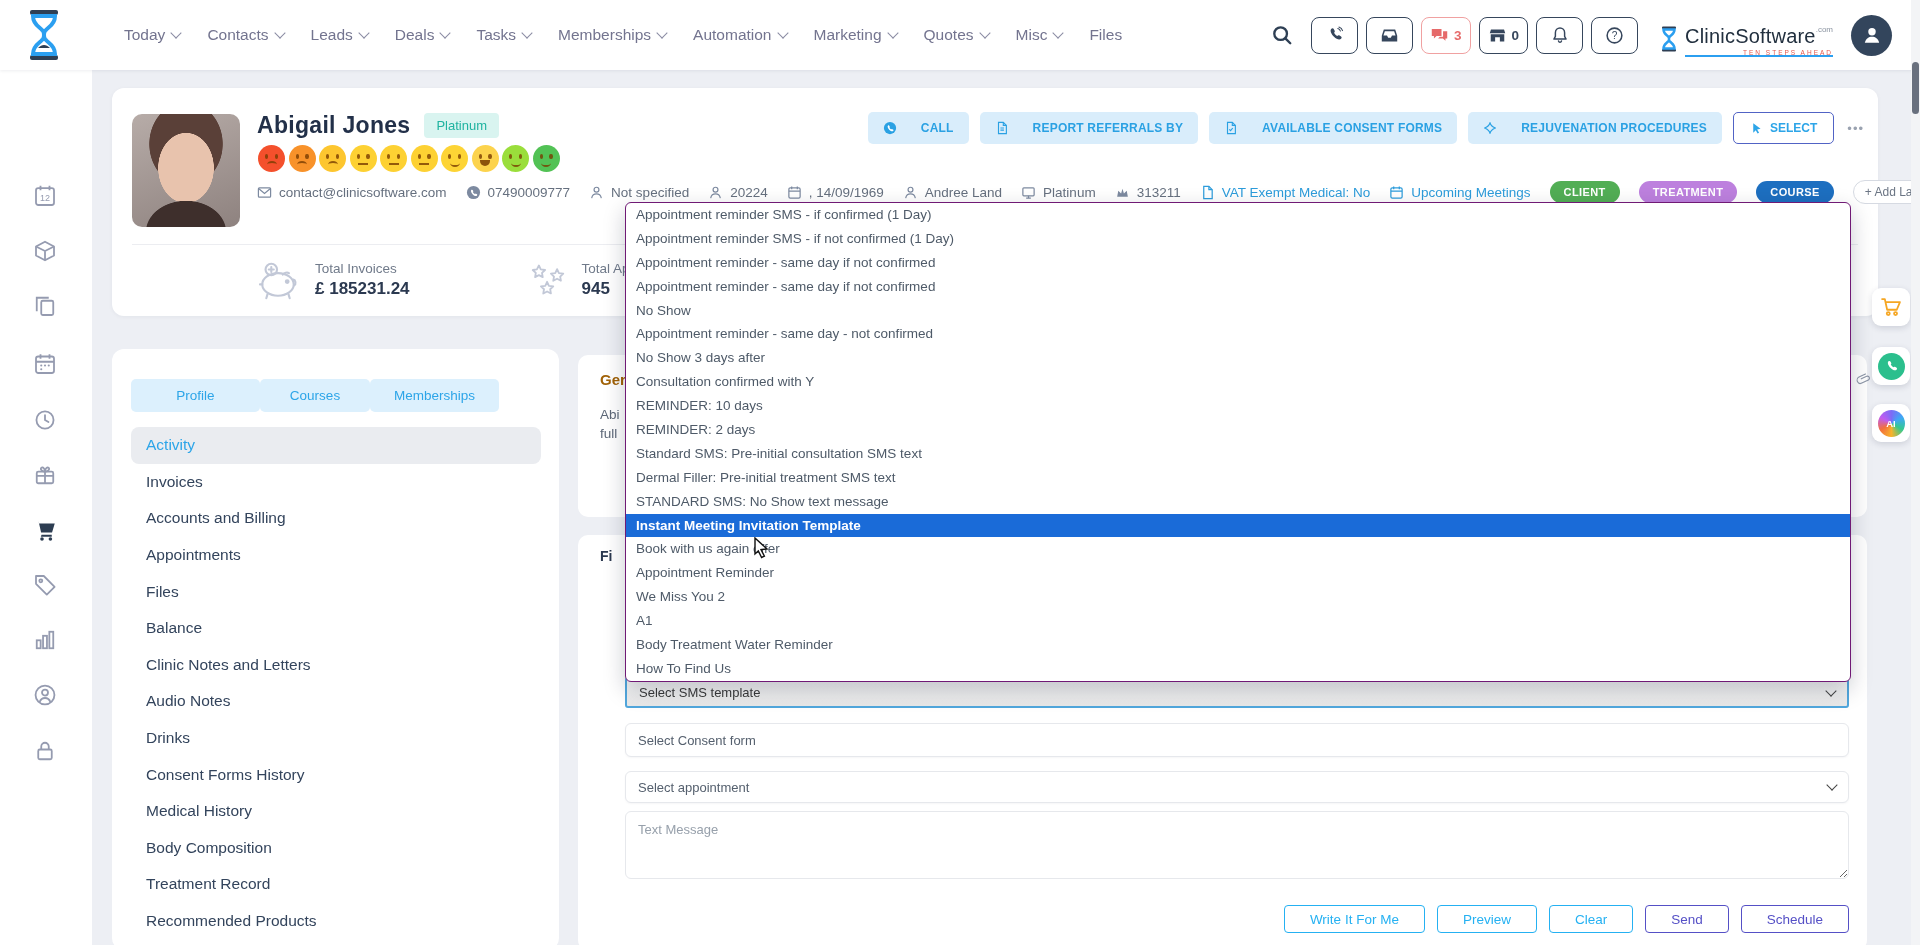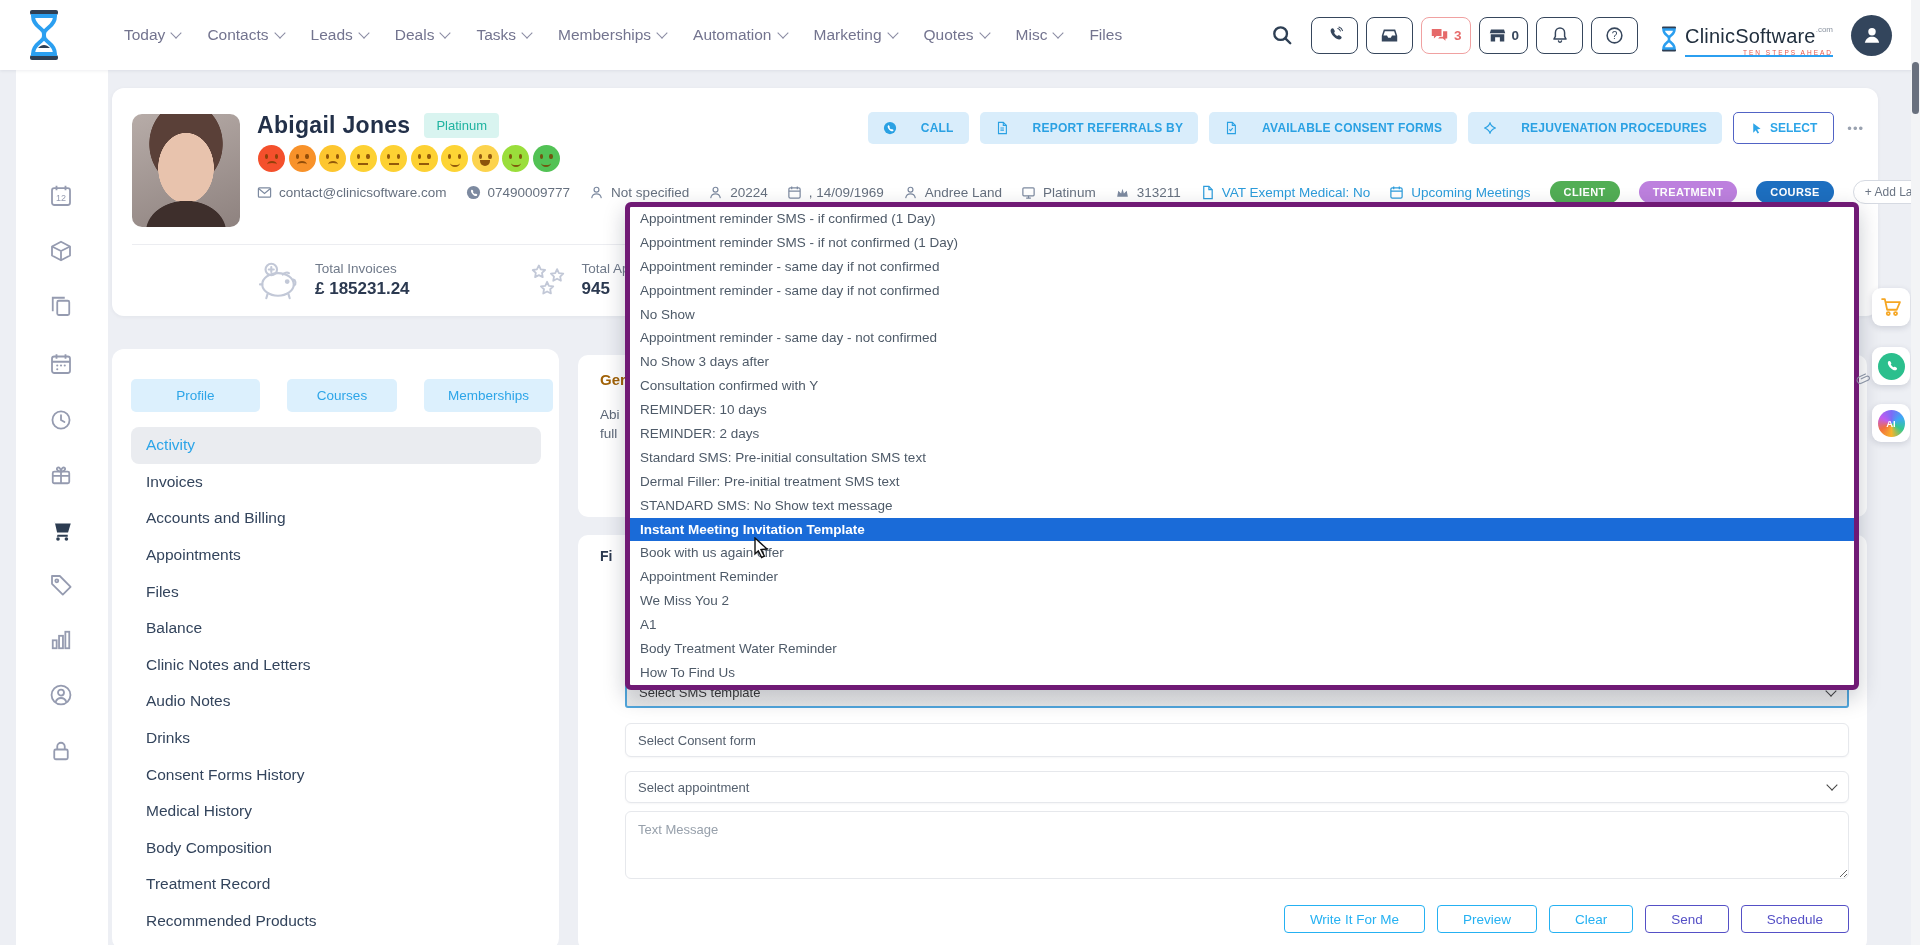--- a/index.html
+++ b/index.html
@@ -23,21 +23,21 @@
   .iconbtn.red{border-color:#f0a1a1;color:#e66a6a;}
   .iconbtn .cnt{font-size:13.5px;font-weight:bold;}
   #brand{display:flex;align-items:flex-start;gap:5px;margin:12px 10px 0 12px;}
   #brand-text{position:relative;padding-bottom:7px;border-bottom:2px solid #2b9ff0;}
   #brand-name{font-size:20px;color:#22303f;letter-spacing:.2px;}
   #brand-tld{font-size:8px;color:#8b94a1;vertical-align:top;}
   #brand-tag{position:absolute;right:0;bottom:-1px;font-size:6.5px;letter-spacing:2px;color:#e2574c;white-space:nowrap;}
   #avatar{width:41px;height:41px;border-radius:50%;background:#33455c;display:flex;align-items:center;justify-content:center;cursor:pointer;}
 
   
-  #rail{left:16px;top:70px;width:92px;height:875px;background:#fff;z-index:5;}
+  #rail{left:0;top:70px;width:92px;height:875px;background:#fff;z-index:5;}
   .rail-btn{position:absolute;left:33px;width:26px;height:26px;color:#959bb0;cursor:pointer;}
   .rail-btn.dark{color:#2d3d52;}
 
   
   #card{left:112px;top:88px;width:1766px;height:228px;background:#fff;border-radius:12px;box-shadow:0 1px 4px rgba(20,30,60,.05);z-index:6;}
   #client-photo{left:20px;top:26px;width:108px;height:113px;border-radius:10px;overflow:hidden;
      background:radial-gradient(90px 70px at 54px 118px,#3e2f2c 0 44%,transparent 45%),
                 radial-gradient(46px 58px at 54px 54px,#e8c3ad 0 60%,transparent 61%),
                 radial-gradient(70px 80px at 54px 30px,#5a4038 0 52%,transparent 53%),
                 linear-gradient(160deg,#b7aca8,#8e827f);}
@@ -67,21 +67,21 @@
   #more-btn{color:#9aa2b0;font-size:13px;letter-spacing:1px;cursor:pointer;margin-left:2px;}
   #card-divider{left:20px;top:156px;width:1726px;height:1px;background:#ecedf1;}
   #totals{left:143px;top:172px;display:flex;gap:118px;}
   .total{display:flex;align-items:center;gap:14px;}
   .total .icn{color:#c2c8d7;}
   .t-label{font-size:13.5px;color:#707a8a;margin-bottom:3px;}
   .t-value{font-size:17px;font-weight:bold;color:#2b3950;}
 
   
   #sidepanel{left:112px;top:349px;width:447px;height:601px;background:#fff;border-radius:12px;z-index:6;}
-  #tabs{position:absolute;left:19px;top:30px;display:flex;gap:27px;}
+  #tabs{position:absolute;left:19px;top:30px;display:flex;gap:0;}
   .tab{background:#dcf0fd;color:#2da5e8;border:none;border-radius:5px;padding:9px 0;width:129px;
        font-size:13.5px;font-family:inherit;cursor:pointer;}
   .tab:nth-child(2){width:110px;}
   #menu{position:absolute;left:19px;top:78px;width:410px;}
   .menu-item{height:36.6px;display:flex;align-items:center;padding-left:15px;font-size:15.5px;color:#33445c;cursor:pointer;border-radius:8px;}
   .menu-item.active{background:#eaecf0;color:#2da5e8;}
 
   
   #panelA{left:578px;top:355px;width:1289px;height:162px;background:#fff;border-radius:10px;z-index:6;}
   #panelA-title{position:absolute;left:22px;top:16px;font-size:15px;font-weight:bold;color:#a16207;}
@@ -100,21 +100,21 @@
   .selchev{width:7px;height:7px;border-right:1.8px solid #444;border-bottom:1.8px solid #444;transform:rotate(45deg);margin-top:-4px;}
   #message-box{left:625px;top:811px;width:1224px;height:68px;box-sizing:border-box;border:1px solid #e6e8ec;border-radius:6px;
       padding:10px 12px;font-size:13px;font-family:inherit;color:#3a4654;resize:both;z-index:8;position:absolute;}
   #message-box::placeholder{color:#97a0ab;}
   #form-buttons{left:625px;top:905px;width:1224px;display:flex;justify-content:flex-end;gap:12px;z-index:8;}
   .fbtn{height:28px;padding:0 25px;border-radius:4px;background:#fff;font-size:13.5px;font-family:inherit;cursor:pointer;}
   .fbtn.cyan{color:#25b1f2;border:1px solid #25b1f2;}
   .fbtn.indigo{color:#5550c6;border:1px solid #5550c6;}
 
   
-  #dropdown{left:625px;top:202px;width:1224px;height:478px;background:#fff;border:5px solid #701a75;border-radius:6px;
+  #dropdown{left:625px;top:202px;width:1224px;height:478px;background:#fff;border:1px solid #701a75;border-radius:6px;
       box-shadow:0 8px 22px rgba(10,20,40,.22);overflow:hidden;z-index:20;}
   .dd-item{height:23.9px;line-height:23.9px;padding-left:10px;font-size:13.5px;color:#4e5a68;cursor:pointer;white-space:nowrap;}
   .dd-item.hl{background:#1a6bd8;color:#fff;font-weight:bold;}
   #dd-thumb{position:absolute;right:2px;top:178px;width:5px;height:148px;background:#6b7280;border-radius:3px;z-index:21;cursor:pointer;}
 
   
   #cursor{left:752px;top:537px;z-index:40;pointer-events:none;}
 
   
   .floatbtn{width:38px;height:38px;background:#fff;border-radius:9px;box-shadow:0 2px 6px rgba(20,30,60,.15);

